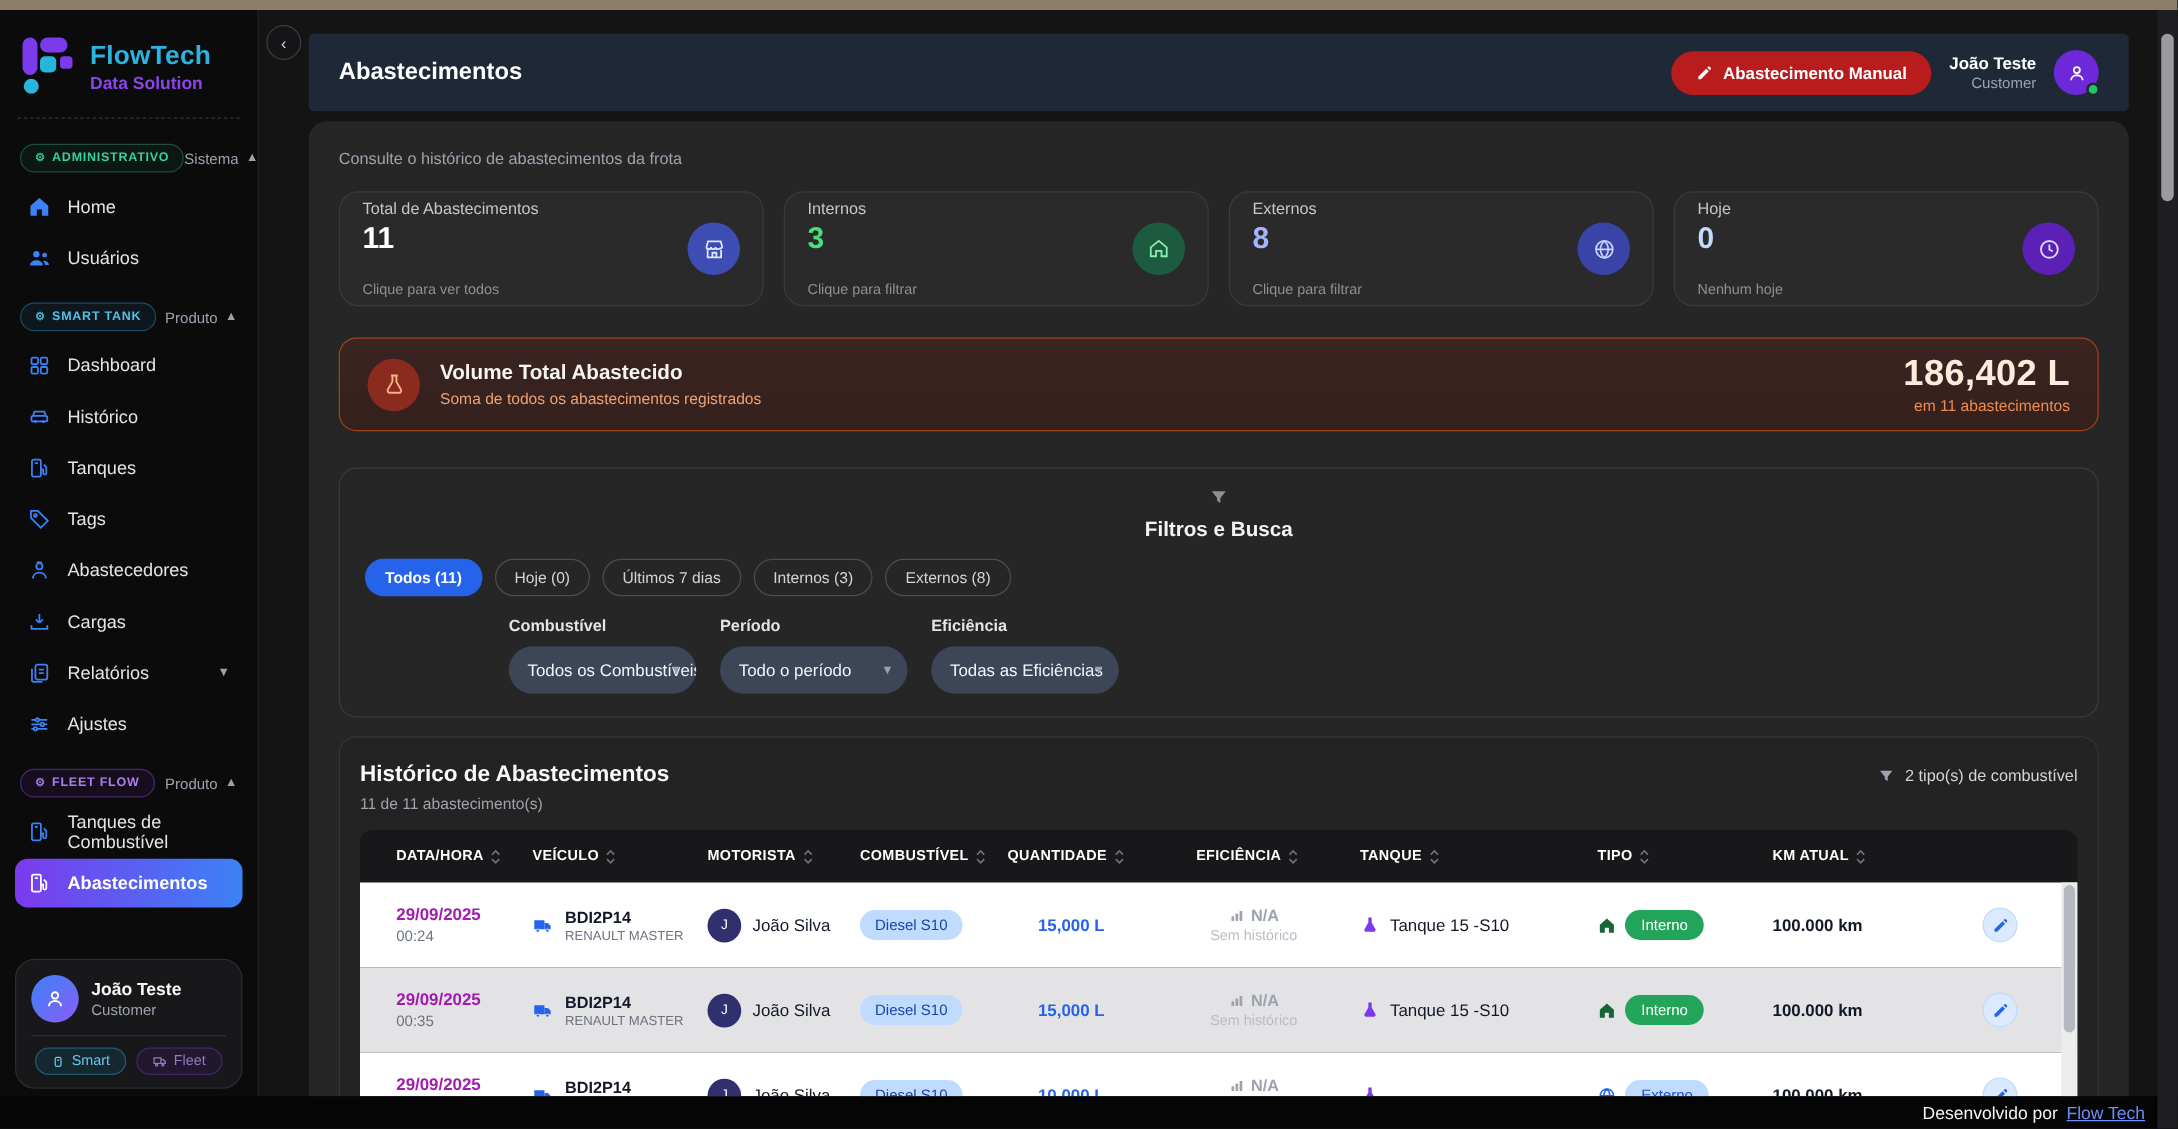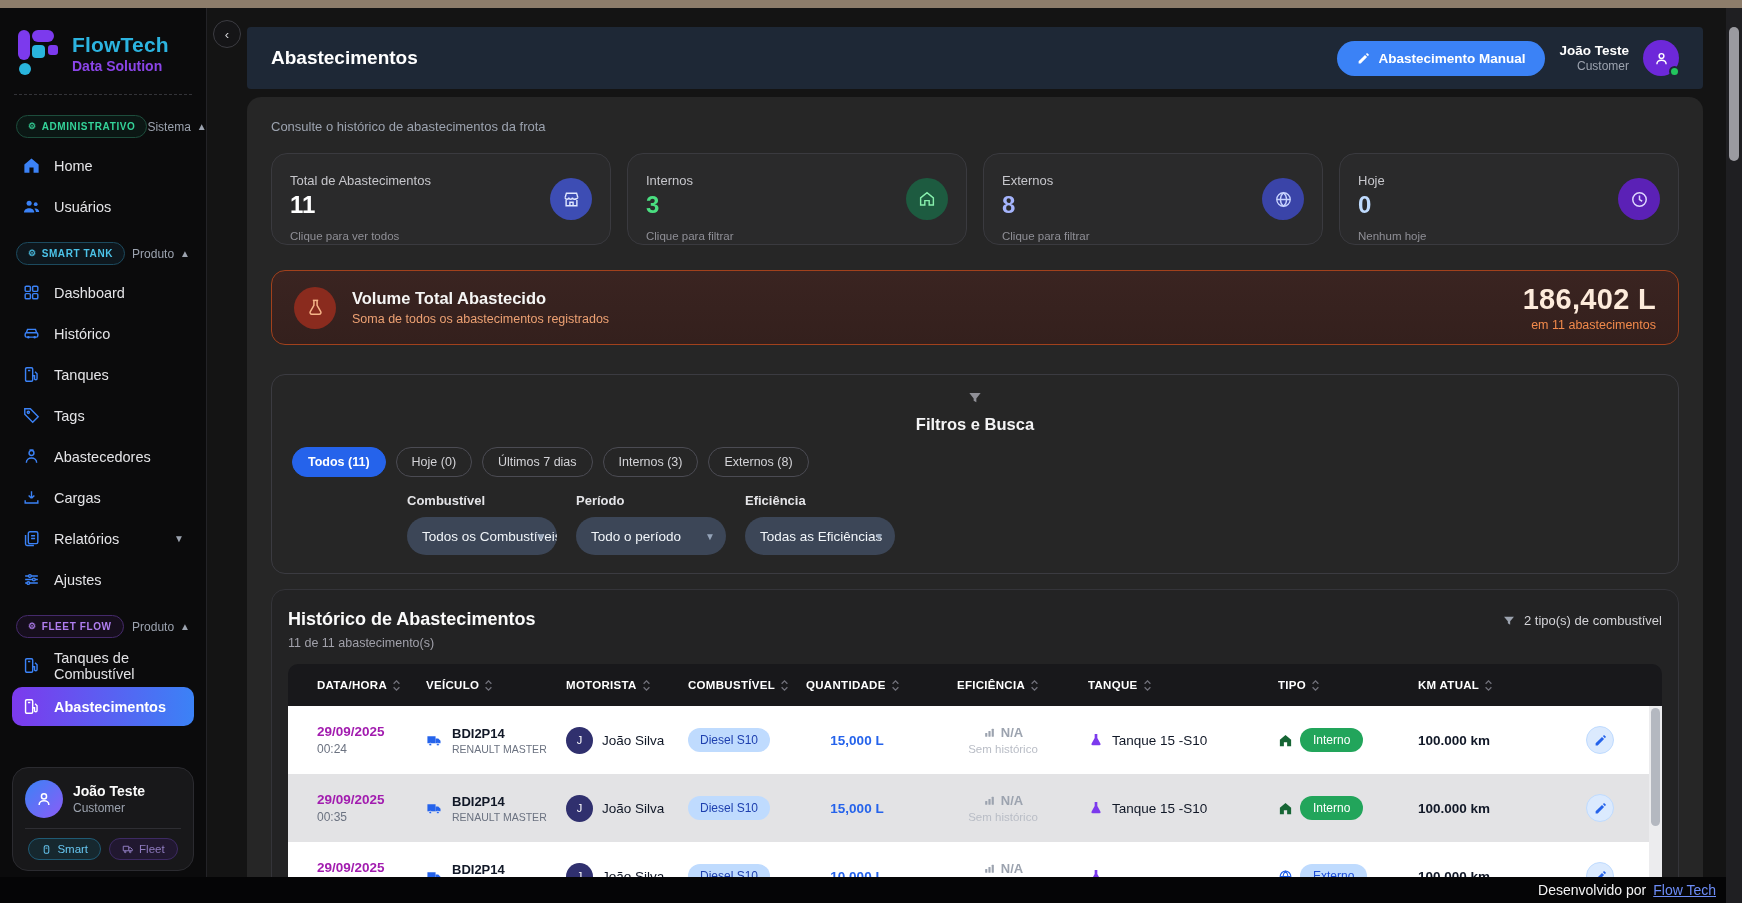--- a/index.html
+++ b/index.html
@@ -59,41 +59,41 @@
   .collapse-btn { position:absolute; left:213px; top:20px; width:28px; height:28px; border-radius:50%;
                   background:#151517; border:1px solid #3c3c42; color:#d4d4d8; z-index:95;
                   display:flex; align-items:center; justify-content:center; font-size:13px; cursor:pointer; }
 
   
   .main { position:absolute; left:228px; top:8px; right:0; bottom:26px; }
   .topbar { position:absolute; left:19px; top:19px; width:1456px; height:62px; background:#1e2836; border-radius:4px;
             display:flex; align-items:center; padding:0 24px; }
   .page-title { font-size:19px; font-weight:bold; color:#fff; }
   .topbar-right { margin-left:auto; display:flex; align-items:center; gap:14px; }
-  .manual-btn { display:inline-flex; align-items:center; gap:8px; background:#3b82f6; color:#fff; border:none;
+  .manual-btn { display:inline-flex; align-items:center; gap:8px; background:#b91c1c; color:#fff; border:none;
                 font-size:13.5px; font-weight:bold; padding:10px 20px; border-radius:999px; cursor:pointer;
                 font-family:"Liberation Sans",sans-serif; }
   .hdr-user { text-align:right; }
   .hdr-user .n { font-size:13.5px; font-weight:bold; color:#fff; }
   .hdr-user .r { font-size:12px; color:#9ca3af; margin-top:1px; }
   .hdr-avatar { position:relative; width:36px; height:36px; border-radius:50%; background:#6d28d9;
                 display:flex; align-items:center; justify-content:center; color:#fff; cursor:pointer; }
   .hdr-avatar .dot { position:absolute; right:-1px; bottom:-1px; width:11px; height:11px; border-radius:50%;
                      background:#22c55e; border:2px solid #1e2836; }
 
   .content { position:absolute; left:19px; top:89px; width:1456px; bottom:0; background:#262626;
              border-radius:14px 14px 0 0; padding:14px 24px 0 24px; overflow:hidden; }
   .content-sub { color:#9ca3af; font-size:13px; margin:8px 0 19px 0; }
 
   .stats { display:grid; grid-template-columns:repeat(4,1fr); gap:16px; }
   .stat-card { position:relative; height:92px; background:#2a2a2b; border:1px solid #3a3a3f; border-radius:16px;
-               padding:19px 18px; cursor:pointer; }
+               padding:5px 18px; cursor:pointer; }
   .stat-label { font-size:13px; color:#c6c6cb; }
   .stat-value { font-size:24px; font-weight:bold; margin-top:3px; }
-  .stat-hint { font-size:11.5px; color:#8f8f96; margin-top:11px; }
+  .stat-hint { font-size:11.5px; color:#8f8f96; margin-top:21px; }
   .stat-ico { position:absolute; right:18px; top:50%; transform:translateY(-50%); width:42px; height:42px;
               border-radius:50%; display:flex; align-items:center; justify-content:center; }
   .v-white{color:#fff;} .v-green{color:#4ade80;} .v-peri{color:#a5b4fc;} .v-blue{color:#bfdbfe;}
   .ico-indigo{background:#3d4db4;color:#e0e7ff;} .ico-green{background:#1d5b40;color:#86efac;}
   .ico-indigo2{background:#3a44a8;color:#c7d2fe;} .ico-purple{background:#5b21b6;color:#ddd6fe;}
 
   .volume-banner { margin-top:25px; height:75px; border-radius:14px; border:1px solid #a2411c;
                    background:linear-gradient(180deg,#3a2421,#34201d); display:flex; align-items:center; padding:0 22px; }
   .flask-circle { width:42px; height:42px; border-radius:50%; background:#8a2b1e; color:#f6b488;
                   display:flex; align-items:center; justify-content:center; margin-right:16px; flex:0 0 auto; }

